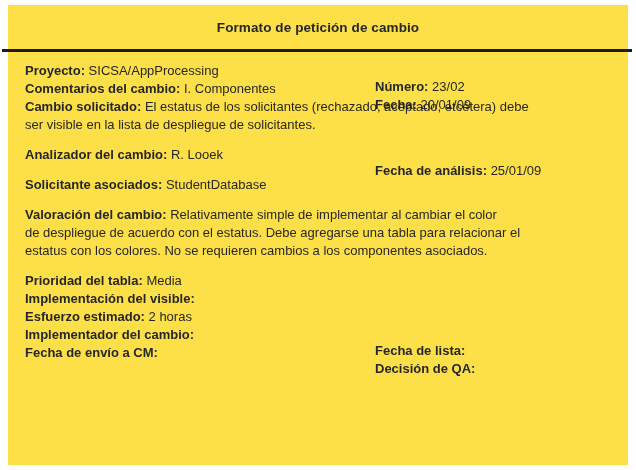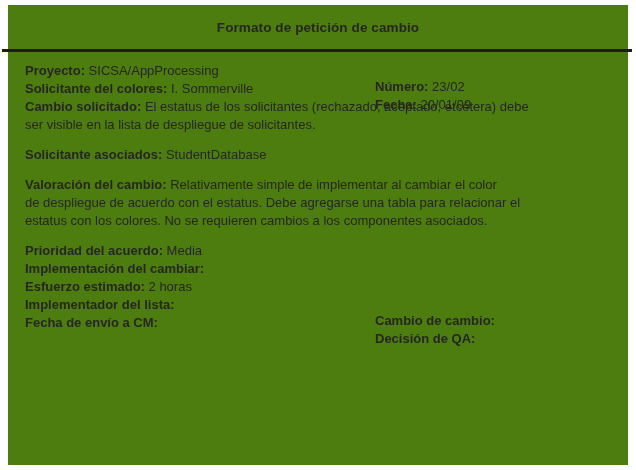--- a/index.html
+++ b/index.html
@@ -7,21 +7,21 @@
     width: 636px; height: 470px;
     background: #ffffff;
     font-family: "Liberation Sans", sans-serif;
     color: #262626;
     position: relative;
     overflow: hidden;
   }
   .panel {
     position: absolute; left: 8px; top: 5px;
     width: 620px; height: 460px;
-    background: #4d7c0f;
+    background: #fde047;
     box-sizing: border-box;
   }
   .title-bar {
     height: 45px;
     display: flex; align-items: center; justify-content: center;
   }
   .title {
     font-weight: bold;
     font-size: 13.5px;
     letter-spacing: 0.1px;
@@ -57,71 +57,79 @@
     <div class="block">
       <div class="row">
         <span class="label">Proyecto:</span>
         <span class="value">SICSA/AppProcessing</span>
         <span class="right-col">
           <span class="label">Número:</span>
           <span class="value">23/02</span>
         </span>
       </div>
       <div class="row">
-        <span class="label">Solicitante del colores:</span>
-        <span class="value">I. Sommerville</span>
+        <span class="label">Comentarios del cambio:</span>
+        <span class="value">I. Componentes</span>
         <span class="right-col">
           <span class="label">Fecha:</span>
           <span class="value">20/01/09</span>
         </span>
       </div>
       <div class="row">
         <span class="label">Cambio solicitado:</span>
         <span class="value">El estatus de los solicitantes (rechazado, aceptado, etcétera) debe
 ser visible en la lista de despliegue de solicitantes.</span>
       </div>
     </div>
 
     <div class="block">
+      <div class="row">
+        <span class="label">Analizador del cambio:</span>
+        <span class="value">R. Looek</span>
+        <span class="right-col">
+          <span class="label">Fecha de análisis:</span>
+          <span class="value">25/01/09</span>
+        </span>
+      </div>
     </div>
 
     <div class="block">
       <div class="row">
         <span class="label">Solicitante asociados:</span>
         <span class="value">StudentDatabase</span>
       </div>
     </div>
 
     <div class="block">
       <div class="row">
         <span class="label">Valoración del cambio:</span>
         <span class="value">Relativamente simple de implementar al cambiar el color
 de despliegue de acuerdo con el estatus. Debe agregarse una tabla para relacionar el
 estatus con los colores. No se requieren cambios a los componentes asociados.</span>
       </div>
     </div>
 
     <div class="block">
       <div class="row">
-        <span class="label">Prioridad del acuerdo:</span>
+        <span class="label">Prioridad del tabla:</span>
         <span class="value">Media</span>
       </div>
       <div class="row">
-        <span class="label">Implementación del cambiar:</span>
+        <span class="label">Implementación del visible:</span>
         <span class="value"></span>
       </div>
       <div class="row">
         <span class="label">Esfuerzo estimado:</span>
         <span class="value">2 horas</span>
       </div>
       <div class="row">
-        <span class="label">Implementador del lista:</span>
+        <span class="label">Implementador del cambio:</span>
         <span class="value"></span>
         <span class="right-col">
-          <span class="label">Cambio de cambio:</span>
+          <span class="label">Fecha de lista:</span>
           <span class="value"></span>
         </span>
       </div>
       <div class="row">
         <span class="value"></span>
         <span class="right-col">
           <span class="label">Decisión de QA:</span>
           <span class="value"></span>
         </span>
       </div>

